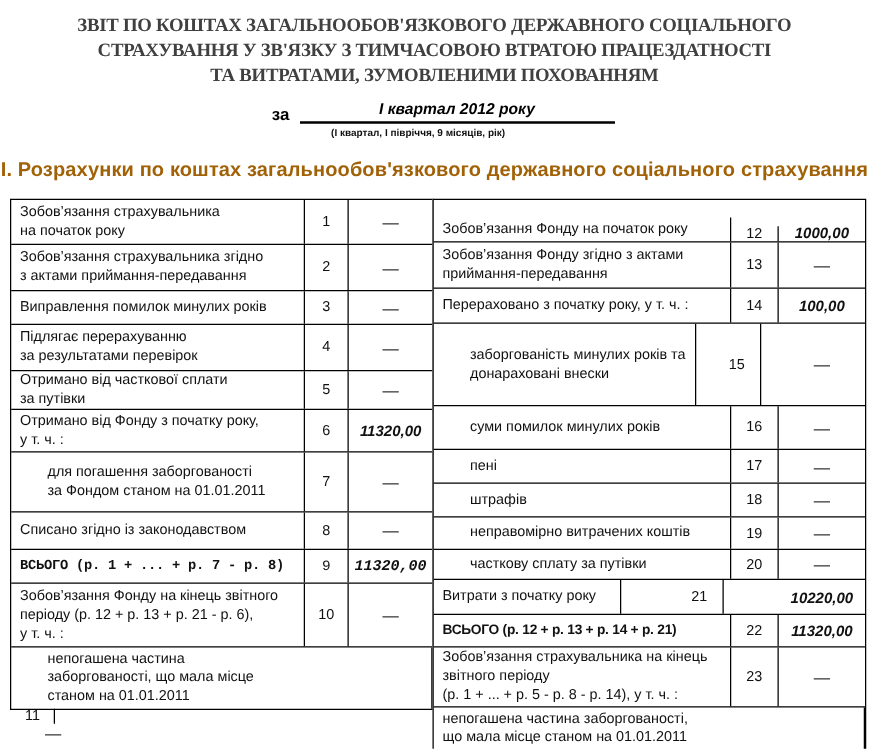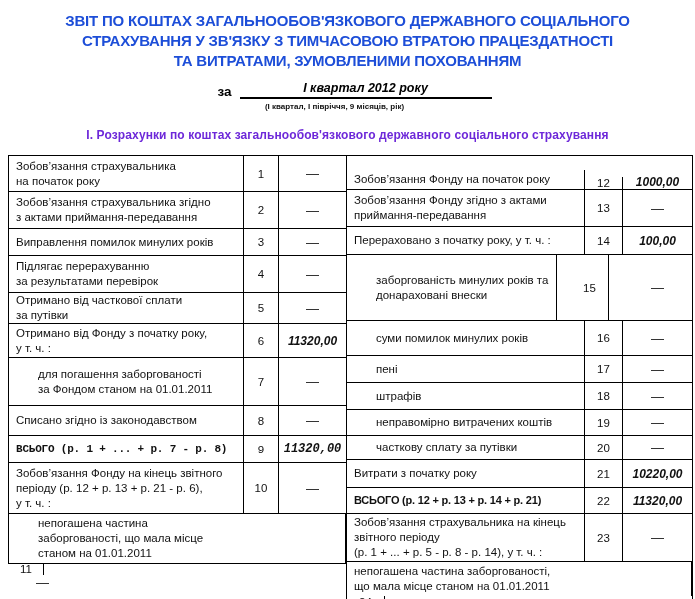--- a/index.html
+++ b/index.html
@@ -6,38 +6,38 @@
   body {
     width:695px; height:599px; overflow:hidden;
     background:#ffffff; color:#000;
     font-family:"Liberation Sans", sans-serif;
   }
   .page { width:695px; height:599px; position:relative; }
 
   .title { margin:11px 6px 0 6px; text-align:center; }
   .tline {
     display:block; font-weight:bold; font-size:15px; line-height:20px;
-    letter-spacing:-0.2px; color:#1d4ed8;
+    letter-spacing:-0.2px; color:#404040;font-family:Liberation Serif, serif;
   }
 
   .period { text-align:center; margin-top:7px; padding-right:26px; white-space:nowrap; }
   .period-prefix { font-weight:bold; font-size:13.5px; margin-right:8px; vertical-align:bottom;margin-left:40px; }
   .period-underline {
     display:inline-block; width:252px; border-bottom:2px solid #000;
     text-align:center; padding-bottom:1px; vertical-align:bottom;
   }
   .period-value { font-weight:bold; font-style:italic; font-size:12.5px; }
   .period-hint {
     text-align:center; padding-right:26px; margin-top:3px;
     font-size:8px; font-weight:bold; color:#111;
   }
 
   .section-title {
     text-align:center; margin-top:17px;
-    font-weight:bold; font-size:12px; letter-spacing:0.1px; color:#6d28d9;
+    font-weight:bold; font-size:16px; letter-spacing:0.1px; color:#a16207;
   }
 
   .grid { display:flex; align-items:flex-start; margin:13px 0 0 8px; }
   .half { border:1px solid #000; box-sizing:border-box; background:#fff; }
   .half.left  { width:339px; }
   .half.right { width:347px; margin-left:-1px; }
 
   .row { display:flex; box-sizing:border-box; border-bottom:1px solid #000; }
   .row:last-child { border-bottom:none;flex-direction:column; }
   .cell { box-sizing:border-box; display:flex; align-items:center; }
@@ -185,21 +185,21 @@
         <div class="row" style="height: 26px;">
           <div class="cell label indent">неправомірно витрачених коштів</div>
           <div class="cell num">19</div>
           <div class="cell val dash">—</div>
         </div>
         <div class="row" style="height: 24px;">
           <div class="cell label indent">часткову сплату за путівки</div>
           <div class="cell num">20</div>
           <div class="cell val dash">—</div>
         </div>
-        <div class="row" style="height: 28px;">
+        <div class="row" style="height: 28px; gap: 44px;">
           <div class="cell label">Витрати з початку року</div>
           <div class="cell num">21</div>
           <div class="cell val">10220,00</div>
         </div>
         <div class="row total" style="height: 26px;">
           <div class="cell label">ВСЬОГО (р. 12 + р. 13 + р. 14 + р. 21)</div>
           <div class="cell num">22</div>
           <div class="cell val">11320,00</div>
         </div>
         <div class="row" style="height: 48px;">

